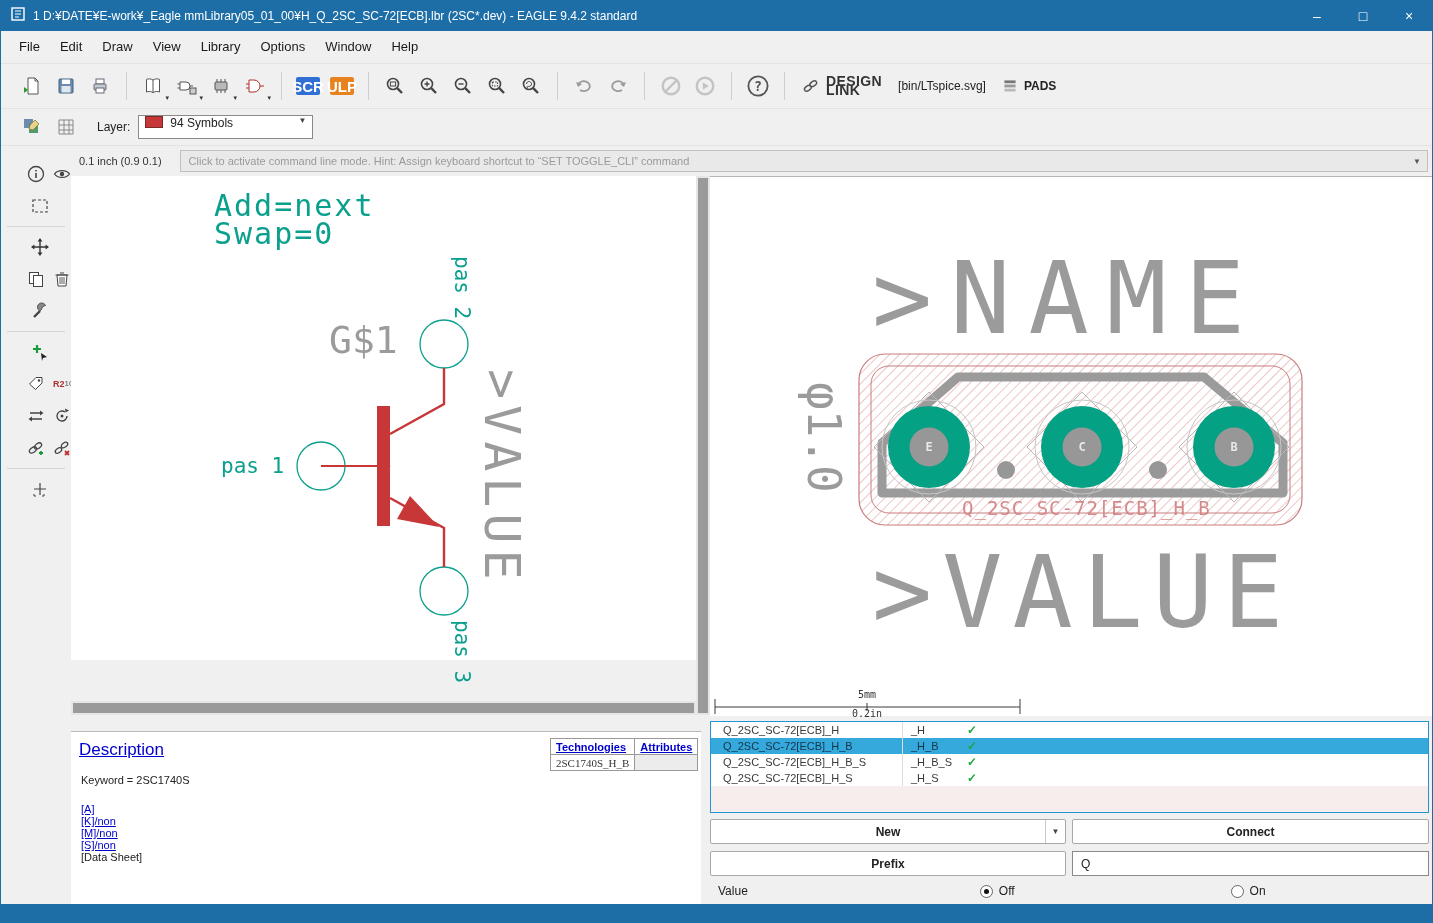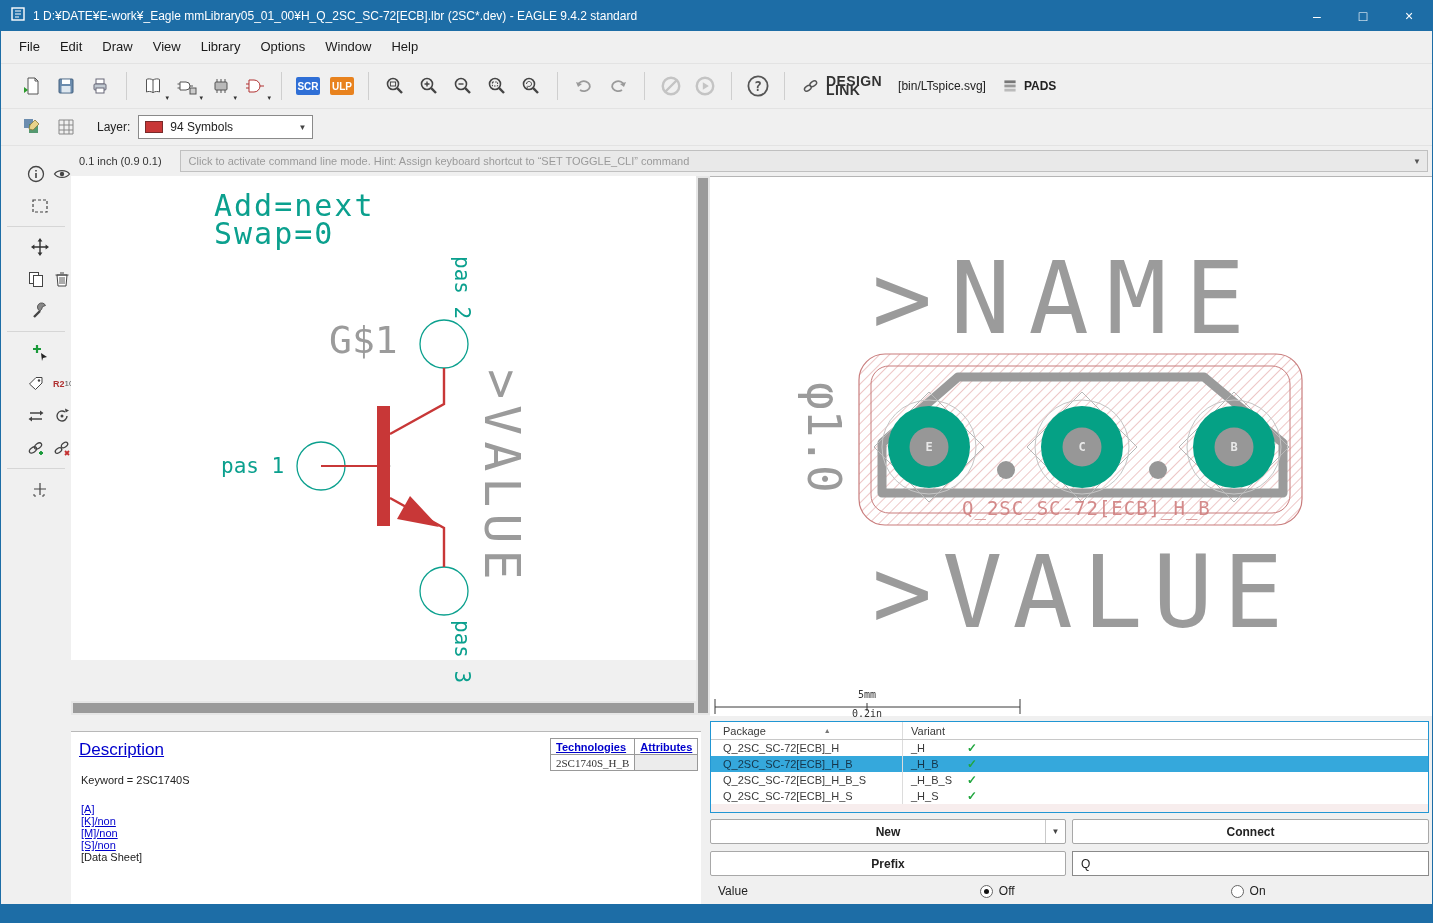--- a/index.html
+++ b/index.html
@@ -16,31 +16,31 @@
   
   .menubar { position:absolute; left:0; top:30px; width:100%; height:33px; background:#f0f0f0; display:flex; align-items:center; padding-left:8px; border-bottom:1px solid #e3e3e3; }
   .menuitem { font-size:13px; color:#1a1a1a; padding:0 10px; line-height:32px; }
 
   
   .toolbar { position:absolute; left:0; top:63px; width:100%; height:45px; background:#f0f0f0; display:flex; align-items:center; padding-left:14px; border-bottom:1px solid #e3e3e3; }
   .tbtn { width:30px; height:30px; display:flex; align-items:center; justify-content:center; position:relative; margin:0 2px; }
   .tbtn svg { display:block; }
   .tsep { width:1px; height:28px; background:#cfcfcf; margin:0 9px; }
   .mini-caret { position:absolute; right:-1px; bottom:0; font-size:7px; color:#333; line-height:7px; }
-  .badge { width:24px; height:18px; border-radius:2px; color:#fff; font-size:10px; font-weight:bold; display:flex; align-items:center; justify-content:center; }
+  .badge { width:24px; height:18px; border-radius:2px; color:#fff; font-size:15px; font-weight:bold; display:flex; align-items:center; justify-content:center; }
   .badge.scr { background:#2f6fd6; }
   .badge.ulp { background:#e8821e; }
   .txtbtn { font-size:12px; color:#222; padding:0 8px; display:flex; align-items:center; gap:6px; }
   .dlink-text { font-size:14px; font-weight:bold; color:#333; line-height:9px; letter-spacing:0.4px; }
   .pads-label { font-size:12px; font-weight:bold; color:#222; }
 
   
   .layerbar { position:absolute; left:0; top:108px; width:100%; height:37px; background:#f0f0f0; display:flex; align-items:center; padding-left:14px; border-bottom:1px solid #e3e3e3; }
   .layer-label { font-size:12px; color:#222; margin:0 8px 0 14px; }
-  .combo { width:175px; height:24px; background:#fff; border:1px solid #8a8a8a; display:flex; align-items:center; padding:6px 6px; gap:7px; }
+  .combo { width:175px; height:24px; background:#fff; border:1px solid #8a8a8a; display:flex; align-items:flex-start; padding:0 6px; gap:7px; }
   .combo .swatch { width:18px; height:12px; background:#c83737; border:1px solid #7a2a2a; }
   .combo .label { font-size:12px; color:#222; flex:1; }
   .combo .caret { font-size:8px; color:#444; }
 
   
   .cmdbar { position:absolute; left:0; top:145px; width:100%; height:30px; background:#f0f0f0; display:flex; align-items:center; }
   .gridlabel { font-size:11px; color:#333; margin-left:78px; white-space:nowrap; }
   .cmdwrap { position:relative; flex:1; margin:0 4px 0 18px; }
   .cmdinput { width:100%; height:22px; background:#e9e9e9; border:1px solid #c0c0c0; font-size:11px; padding:0 22px 0 8px; color:#444; font-family:"Liberation Sans",sans-serif; }
   .cmdinput::placeholder { color:#9a9a9a; opacity:1; }
@@ -542,28 +542,20 @@
       <div class="kw">Keyword = 2SC1740S</div>
       <a class="desc-link" href="#">[A]</a>
       <a class="desc-link" href="#">[K]/non</a>
       <a class="desc-link" href="#">[M]/non</a>
       <a class="desc-link" href="#">[S]/non</a>
       <span class="desc-plain">[Data Sheet]</span>
     </div>
   </div>
 
   <div class="pkg-table">
-    <div class="pt-head">
-      <div class="cell c-pkg">
-        <span>Package</span>
-        <span class="sort-caret">▲</span>
-      </div>
-      <div class="cell c-var">Variant</div>
-      <div class="c-fill"></div>
-    </div>
     <div class="pt-row">
       <div class="cell c-pkg">Q_2SC_SC-72[ECB]_H</div>
       <div class="cell c-var">_H</div>
       <div class="c-chk">✓</div>
       <div class="c-fill"></div>
     </div>
     <div class="pt-row selected">
       <div class="cell c-pkg">Q_2SC_SC-72[ECB]_H_B</div>
       <div class="cell c-var">_H_B</div>
       <div class="c-chk">✓</div>

